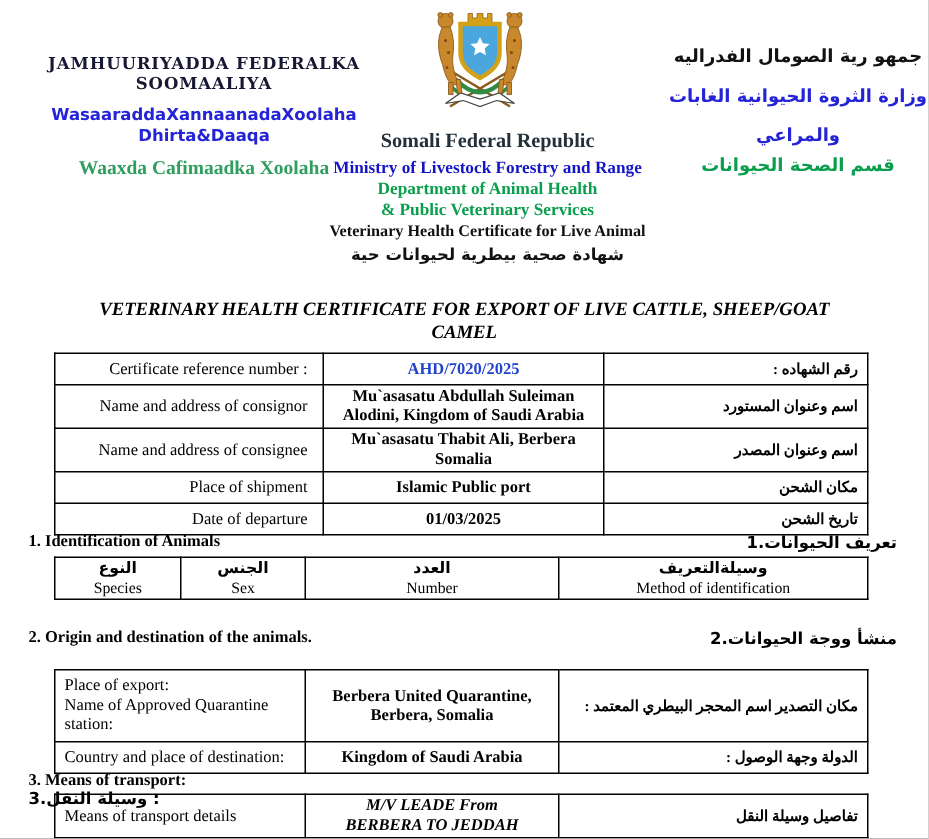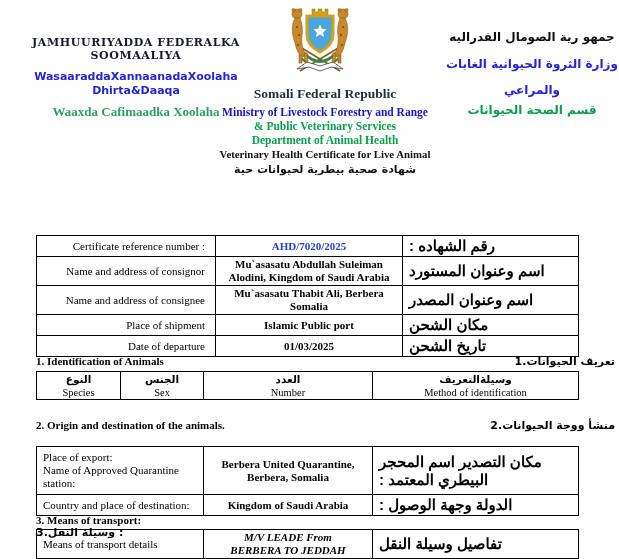--- a/index.html
+++ b/index.html
@@ -29,22 +29,22 @@
   
   .doc-title{position:absolute;left:0;top:199px;width:619px;text-align:center;
     font-weight:bold;font-style:italic;font-size:12.5px;line-height:14.5px;}
   
   table{border-collapse:collapse;table-layout:fixed;position:absolute;left:36px;}
   td,th{border:1px solid #000;padding:1px 6px;vertical-align:middle;font-size:11px;overflow:hidden;}
   .t1{top:235px;width:542px;}
   .t1 .lbl{text-align:right;padding-right:10px;}
   .val{text-align:center;font-weight:bold;}
   .val-blue{color:#2244cc;}
-  .ar{font-family:Liberation Sans, sans-serif;font-weight:bold;font-size:15px;text-align:left;}
-  .section{position:absolute;left:36px;width:579px;display:flex;justify-content:space-between;align-items:flex-start;}
+  .ar{font-family:Liberation Serif, serif;font-weight:bold;font-size:10px;text-align:right;}
+  .section{position:absolute;left:19px;width:579px;display:flex;justify-content:space-between;align-items:flex-start;}
   .sec-en{font-weight:bold;font-size:11px;}
   .sec-ar{font-family:"DejaVu Sans",sans-serif;font-weight:bold;font-size:11px;}
   .s1{top:355px;}
   .s2{top:419px;}
   .s3{top:514px;flex-direction:column;}
   .t2{top:371px;width:542px;}
   .t2 th{font-weight:normal;padding:0 2px;}
   .h-ar{font-family:"DejaVu Sans",sans-serif;font-weight:bold;font-size:10.5px;line-height:13px;text-align:center;}
   .h-en{font-size:10.5px;line-height:13px;text-align:center;font-weight:normal;}
   .t2 td{text-align:center;font-weight:bold;}
@@ -106,33 +106,37 @@
 
       <path d="M20 11 h26 v19 c0 9 -6.5 13.5 -13 17 c-6.5 -3.5 -13 -8 -13 -17 Z" fill="#4aa6dc" stroke="#d4a017" stroke-width="3"></path>
 
       <polygon points="33,19.6 34.9,23.8 39.4,24.3 36.1,27.4 37,31.9 33,29.6 29,31.9 29.9,27.4 26.6,24.3 31.1,23.8" fill="#ffffff"></polygon>
     </svg>
   </div>
 
   <div class="hdr-center">
     <div class="c-country">Somali Federal Republic</div>
     <div class="c-ministry">Ministry of Livestock Forestry and Range</div>
+    <div class="c-dept">Department of Animal Health</div>
     <div class="c-dept">&amp; Public Veterinary Services</div>
-    <div class="c-dept">Department of Animal Health</div>
     <div class="c-cert">Veterinary Health Certificate for Live Animal</div>
     <div class="c-cert-ar" dir="rtl">شهادة صحية بيطرية لحيوانات حية</div>
   </div>
 
   <div class="hdr-right">
     <div class="r1" dir="rtl">جمهو رية الصومال الفدراليه</div>
     <div class="r2" dir="rtl">وزارة الثروة الحيوانية الغابات</div>
     <div class="r3" dir="rtl">والمراعي</div>
     <div class="r4" dir="rtl">قسم الصحة الحيوانات</div>
   </div>
 
+  <div class="doc-title">
+    <div>VETERINARY HEALTH CERTIFICATE FOR EXPORT OF LIVE CATTLE, SHEEP/GOAT</div>
+    <div>CAMEL</div>
+  </div>
 
   <table class="t1">
     <colgroup>
         <col style="width:179px">
         <col style="width:187px">
         <col style="width:176px">
       </colgroup>
     <tbody>
         <tr style="height:21px">
       <td class="lbl">Certificate reference number :</td>

